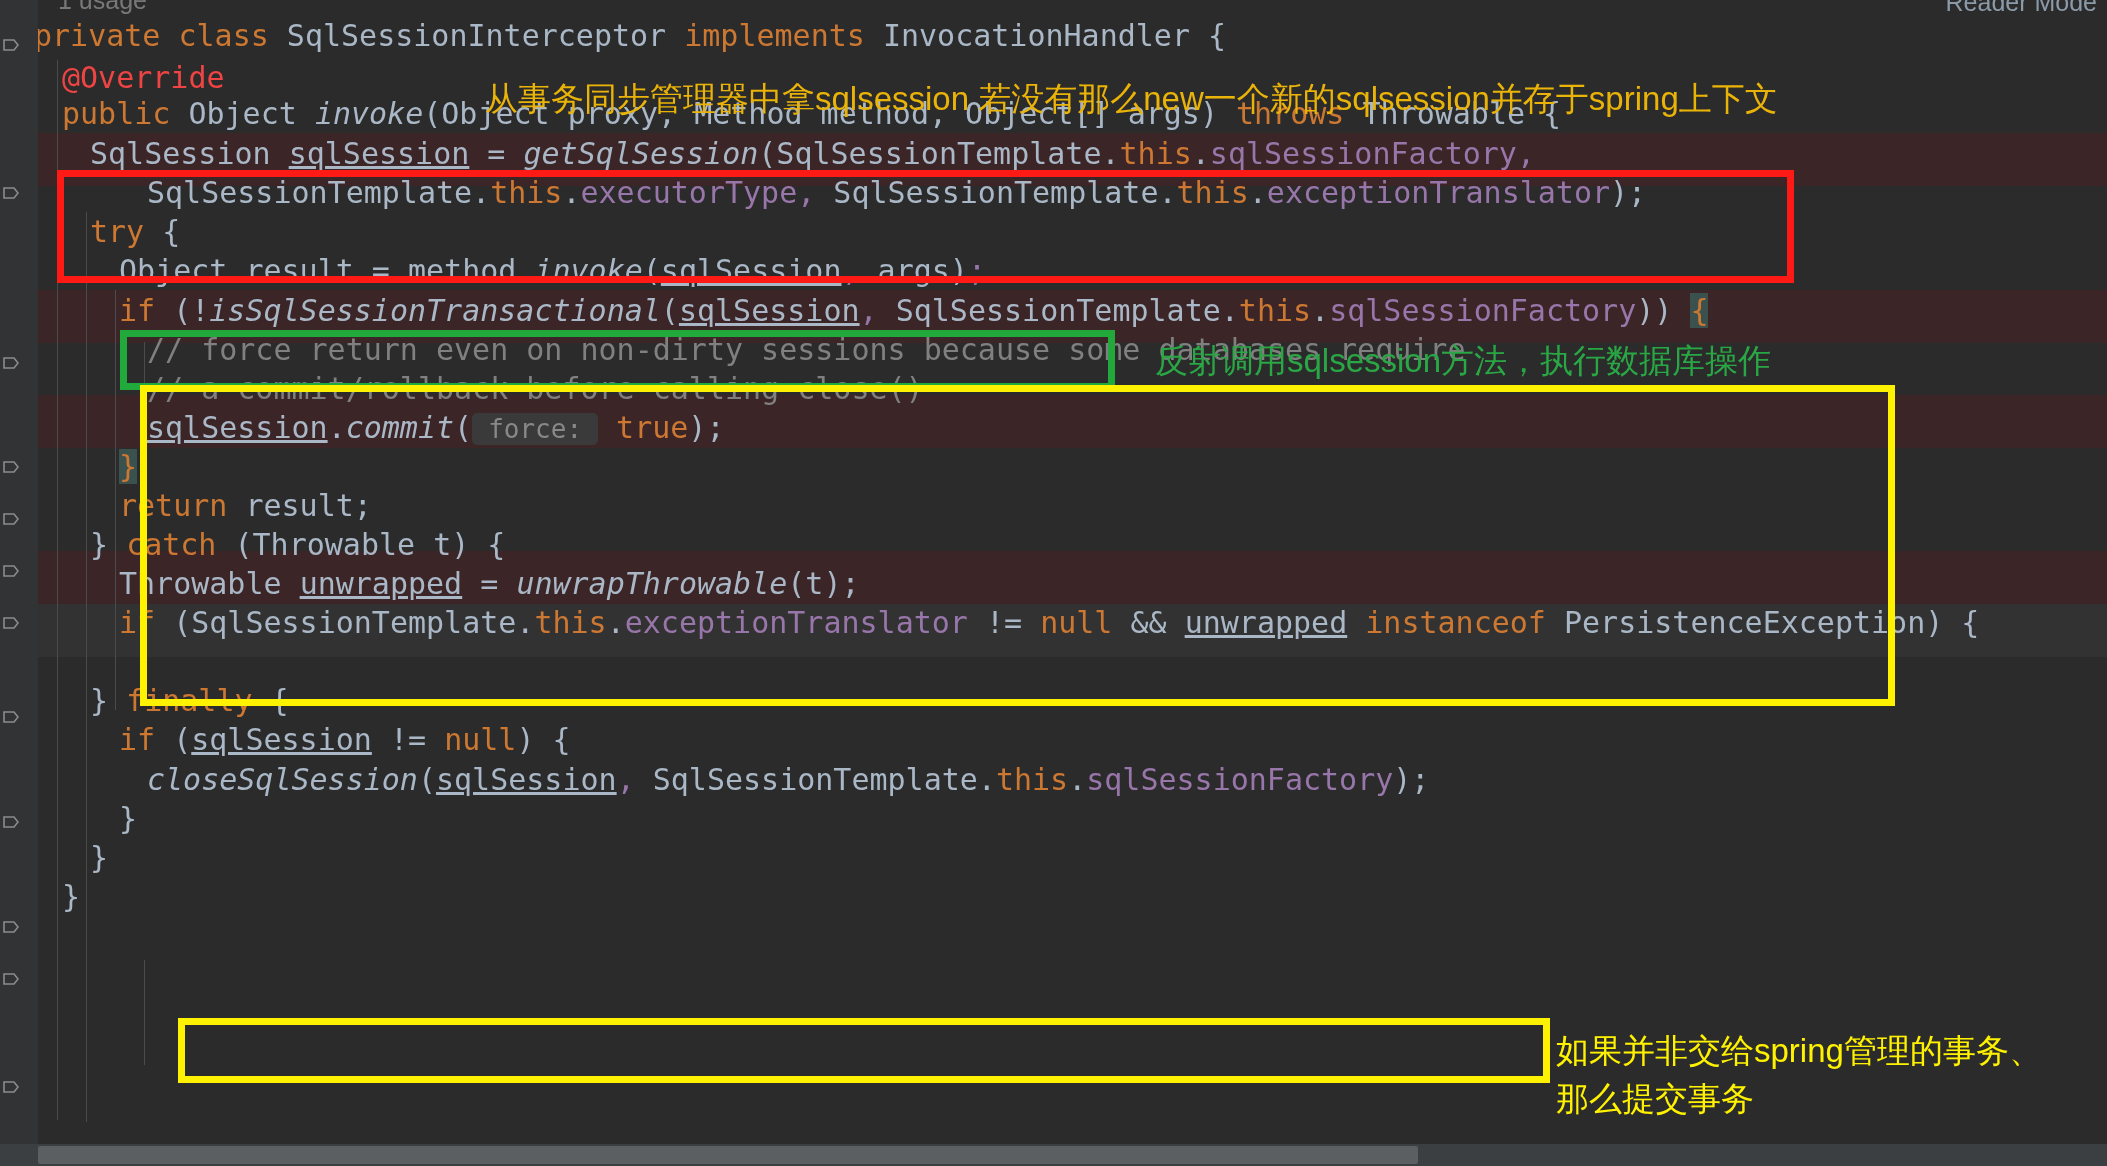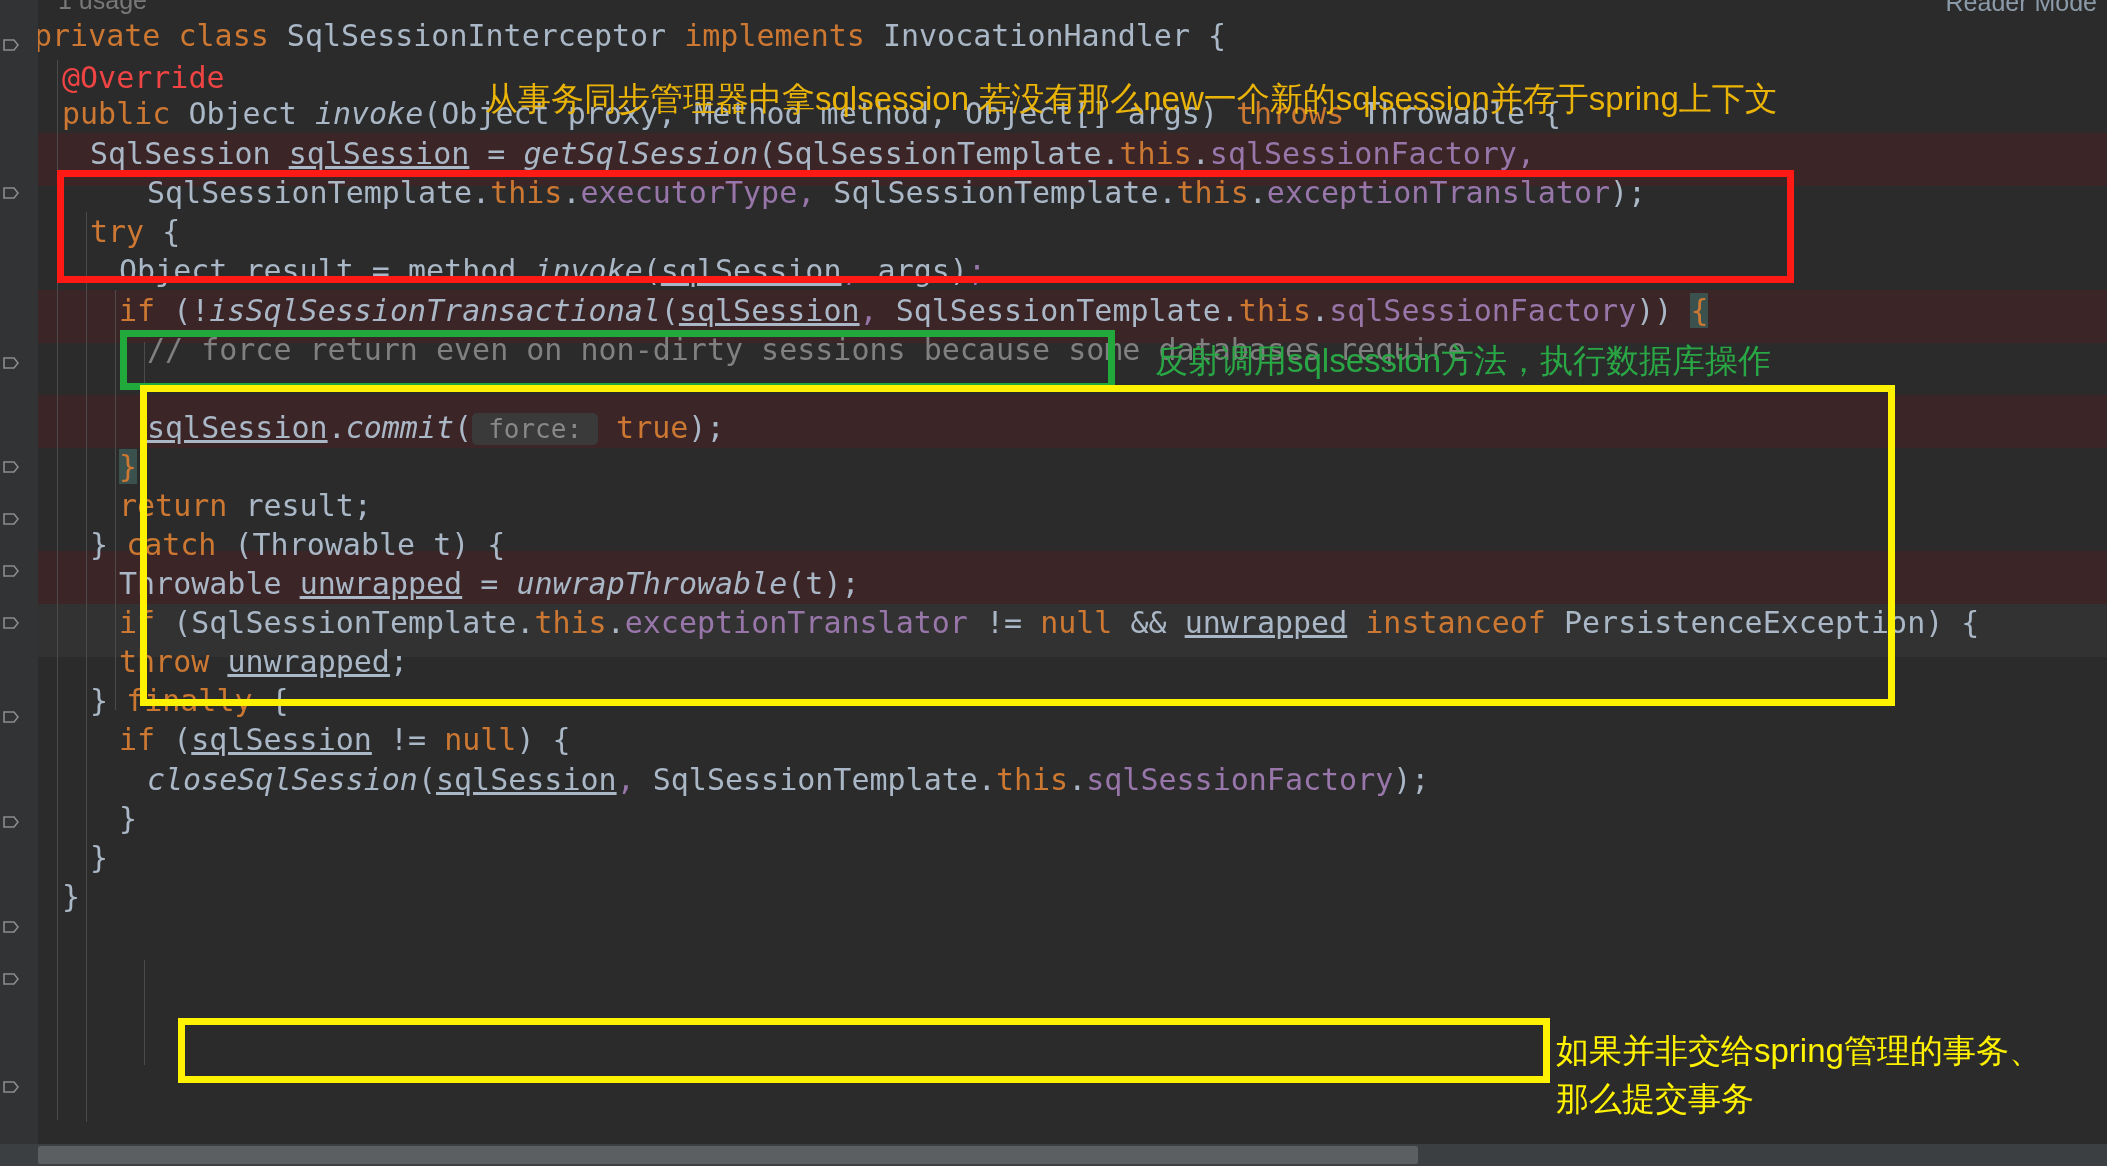--- a/index.html
+++ b/index.html
@@ -236,34 +236,34 @@
     <div class="line" style="top:167px; left:147px">SqlSessionTemplate.<span class="kw">this</span>.<span class="fld">executorType</span><span class="fld">,</span> SqlSessionTemplate.<span class="kw">this</span>.<span class="fld">exceptionTranslator</span>);</div>
 
     <div class="line" style="top:206px; left:90px"><span class="kw">try</span> {</div>
 
     <div class="line" style="top:245px; left:119px">Object result = method.<span class="mtd">invoke</span>(<span class="localvar">sqlSession</span><span class="fld">,</span> args)<span class="fld">;</span></div>
 
     <div class="line" style="top:285px; left:119px"><span class="kw">if</span> (!<span class="mtdc">isSqlSessionTransactional</span>(<span class="localvar">sqlSession</span><span class="fld">,</span> SqlSessionTemplate.<span class="kw">this</span>.<span class="fld">sqlSessionFactory</span>)) <span class="brace-hl" style="color:#cc7832">{</span></div>
 
     <div class="line cmt" style="top:324px; left:147px">// force return even on non-dirty sessions because some databases require</div>
 
+    <div class="line cmt" style="top:363px; left:147px">// a commit/rollback before calling close()</div>
 
     <div class="line" style="top:402px; left:147px"><span class="localvar">sqlSession</span>.<span class="mtd">commit</span>(<span class="hint">force:</span> <span class="kw">true</span>);</div>
 
     <div class="line" style="top:441px; left:119px"><span class="brace-hl" style="color:#cc7832">}</span></div>
 
     <div class="line" style="top:480px; left:119px"><span class="kw">return</span> result;</div>
 
     <div class="line" style="top:519px; left:90px">} <span class="kw">catch</span> (Throwable t) {</div>
 
     <div class="line" style="top:558px; left:119px">Throwable <span class="localvar">unwrapped</span> = <span class="mtdc">unwrapThrowable</span>(t);</div>
 
     <div class="line" style="top:597px; left:119px"><span class="kw">if</span> (SqlSessionTemplate.<span class="kw">this</span>.<span class="fld">exceptionTranslator</span> != <span class="kw">null</span> &amp;&amp; <span class="localvar">unwrapped</span> <span class="kw">instanceof</span> PersistenceException) {</div>
 
-    <div class="line" style="top:636px; left:119px"><span class="kw">throw</span> <span class="localvar">unwrapped</span>;</div>
 
     <div class="line" style="top:675px; left:90px">} <span class="kw">finally</span> {</div>
 
     <div class="line" style="top:714px; left:119px"><span class="kw">if</span> (<span class="localvar">sqlSession</span> != <span class="kw">null</span>) {</div>
 
     <div class="line" style="top:754px; left:147px"><span class="mtdc">closeSqlSession</span>(<span class="localvar">sqlSession</span><span class="fld">,</span> SqlSessionTemplate.<span class="kw">this</span>.<span class="fld">sqlSessionFactory</span>);</div>
 
     <div class="line" style="top:793px; left:119px">}</div>
 
     <div class="line" style="top:832px; left:90px">}</div>

